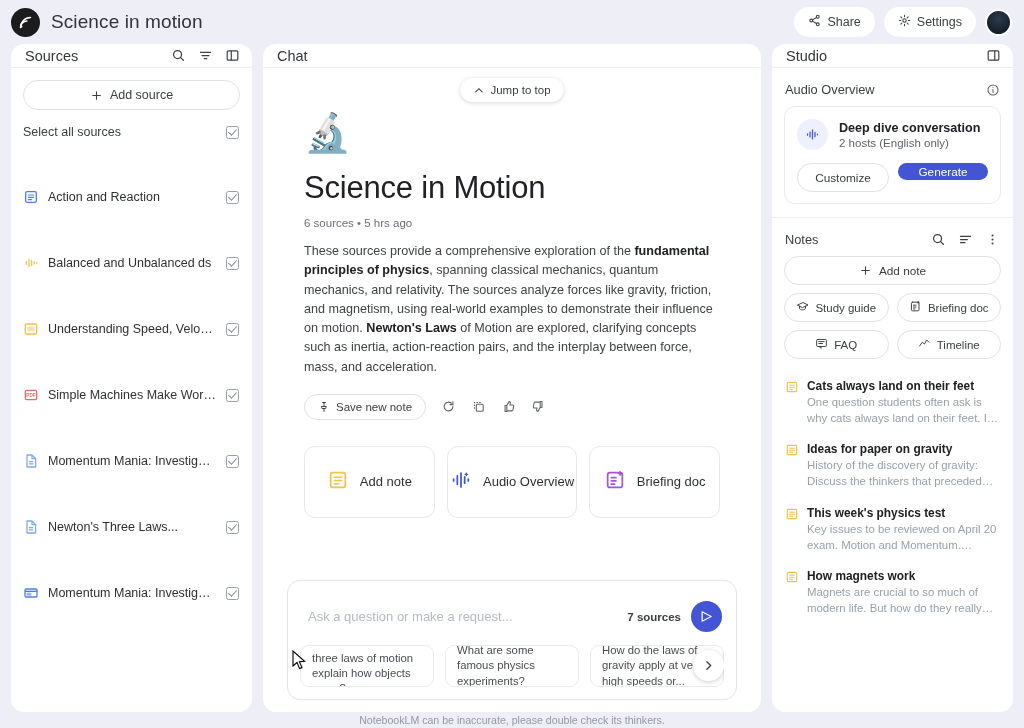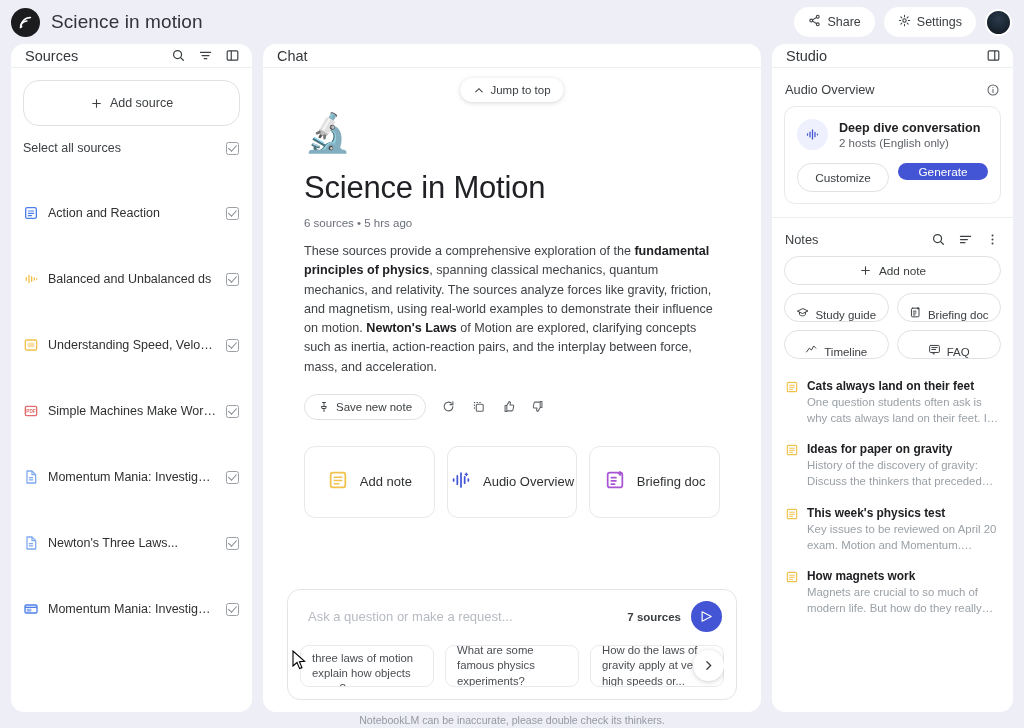--- a/index.html
+++ b/index.html
@@ -47,21 +47,21 @@
   .col-studio { width: 241px; flex: none; }
   .panel-head {
     height: 24px; flex: none; display: flex; align-items: center;
     padding: 0 12px 0 14px; border-bottom: 1px solid #eceef1;
   }
   .panel-title { font-size: 14.5px; color: #34373b; }
   .head-icons { margin-left: auto; display: flex; align-items: center; gap: 12px; }
   .ico { display: flex; align-items: center; justify-content: center; cursor: pointer; }
   
   .add-source {
-    margin: 12px 12px 8px; height: 46px; border-radius: 16px;
+    margin: 12px 12px 8px; height: 30px; border-radius: 16px;
     border: 1px solid #dfe1e5; background: #fff;
     display: flex; align-items: center; justify-content: center; gap: 7px;
     font-size: 12.5px; color: #3c4043; cursor: pointer;
     font-family: "Liberation Sans", sans-serif;
   }
   .select-all {
     display: flex; align-items: center; padding: 7px 13px 7px 12px;
     font-size: 12.5px; color: #3c4043;
   }
   .src-list { overflow-y: auto; }
@@ -108,21 +108,21 @@
   }
   .cards { display: flex; gap: 12px; margin-top: 26px; }
   .card {
     flex: 1; height: 72px; border: 1px solid #e6e8eb; border-radius: 11px;
     display: flex; align-items: center; justify-content: center; gap: 11px;
     font-size: 13px; color: #2f3133; cursor: pointer; background: #fff;
   }
   
   .composer {
     margin: 0 24px 12px; border: 1px solid #e2e4e8; border-radius: 13px;
-    padding: 11px 12px 12px; background: #fff;
+    padding: 20px 12px 12px; background: #fff;
   }
   .inp-row { display: flex; align-items: center; gap: 10px; padding: 0 2px 0 8px; }
   .inp {
     flex: 1; border: none; outline: none; font-size: 13px; color: #202124;
     font-family: "Liberation Sans", sans-serif; background: transparent;
   }
   .inp::placeholder { color: #b6bac1; }
   .src-count { font-size: 11.5px; color: #3c4043; font-weight: 700; white-space: nowrap; }
   .send {
     width: 31px; height: 31px; border-radius: 50%; background: #4355d4;
@@ -173,21 +173,21 @@
   .add-note-btn {
     margin: 0 12px; height: 29px; border-radius: 15px; border: 1px solid #dfe1e5;
     background: #fff; display: flex; align-items: center; justify-content: center;
     gap: 7px; font-size: 11.8px; color: #3c4043; cursor: pointer;
     font-family: "Liberation Sans", sans-serif;
   }
   .chip-grid { display: flex; flex-wrap: wrap; gap: 8px; margin: 8px 12px 0; }
   .mini-chip {
     flex: 1 1 calc(50% - 4px); height: 29px; border-radius: 15px;
     border: 1px solid #dfe1e5; background: #fff; display: flex;
-    align-items: flex-end; justify-content: center; gap: 6px;
+    align-items: center; justify-content: center; gap: 6px;
     font-size: 11.5px; color: #3c4043; cursor: pointer;
   }
   .notes-list { margin-top: 13px; padding: 0 11px 12px; }
   .note { display: flex; gap: 8px; padding: 7px 2px 9px; cursor: pointer; }
   .note-t { font-size: 11.9px; font-weight: 700; color: #202124; }
   .note-p {
     font-size: 11.4px; color: #9aa0a6; line-height: 1.38; margin-top: 2px;
     display: -webkit-box; -webkit-line-clamp: 2; -webkit-box-orient: vertical;
     overflow: hidden;
   }
@@ -527,31 +527,31 @@
           <div class="mini-chip">
             <span><svg width="13" height="13" viewBox="0 0 24 24" fill="none" stroke="#3c4043" stroke-width="1.8" stroke-linecap="round" stroke-linejoin="round">
                 <rect x="4.5" y="4" width="14" height="16" rx="2"></rect>
                 <path d="M8 9.5h5M8 13h5M8 16.5h3"></path>
                 <path d="M17 2.8v3.2M15.4 4.4h3.2"></path>
               </svg></span>
             <span>Briefing doc</span>
           </div>
           <div class="mini-chip">
             <span><svg width="13" height="13" viewBox="0 0 24 24" fill="none" stroke="#3c4043" stroke-width="1.8" stroke-linecap="round" stroke-linejoin="round">
-                <path d="M3 16.5 8 9.5l4 3.5 4-7.5 4 4"></path>
-              </svg></span>
-            <span>Timeline</span>
-          </div>
-          <div class="mini-chip">
-            <span><svg width="13" height="13" viewBox="0 0 24 24" fill="none" stroke="#3c4043" stroke-width="1.8" stroke-linecap="round" stroke-linejoin="round">
                 <rect x="3" y="4.5" width="18" height="13" rx="2"></rect>
                 <path d="M7 8.5h10M7 12h7"></path>
                 <path d="M7.5 17.5 11 21v-3.5"></path>
               </svg></span>
             <span>FAQ</span>
+          </div>
+          <div class="mini-chip">
+            <span><svg width="13" height="13" viewBox="0 0 24 24" fill="none" stroke="#3c4043" stroke-width="1.8" stroke-linecap="round" stroke-linejoin="round">
+                <path d="M3 16.5 8 9.5l4 3.5 4-7.5 4 4"></path>
+              </svg></span>
+            <span>Timeline</span>
           </div>
         </div>
 
       <div class="notes-list" id="notes-list">
           <div class="note">
             <span style="flex:none;margin-top:1px"><svg width="14" height="14" viewBox="0 0 24 24" fill="none" stroke="#f2c14b" stroke-width="2">
                 <rect x="4" y="4" width="16" height="16" rx="2.2"></rect>
                 <path d="M8 9h8M8 12.5h8M8 16h5" stroke-width="1.7" stroke-linecap="round"></path>
               </svg></span>
             <span style="min-width:0">

